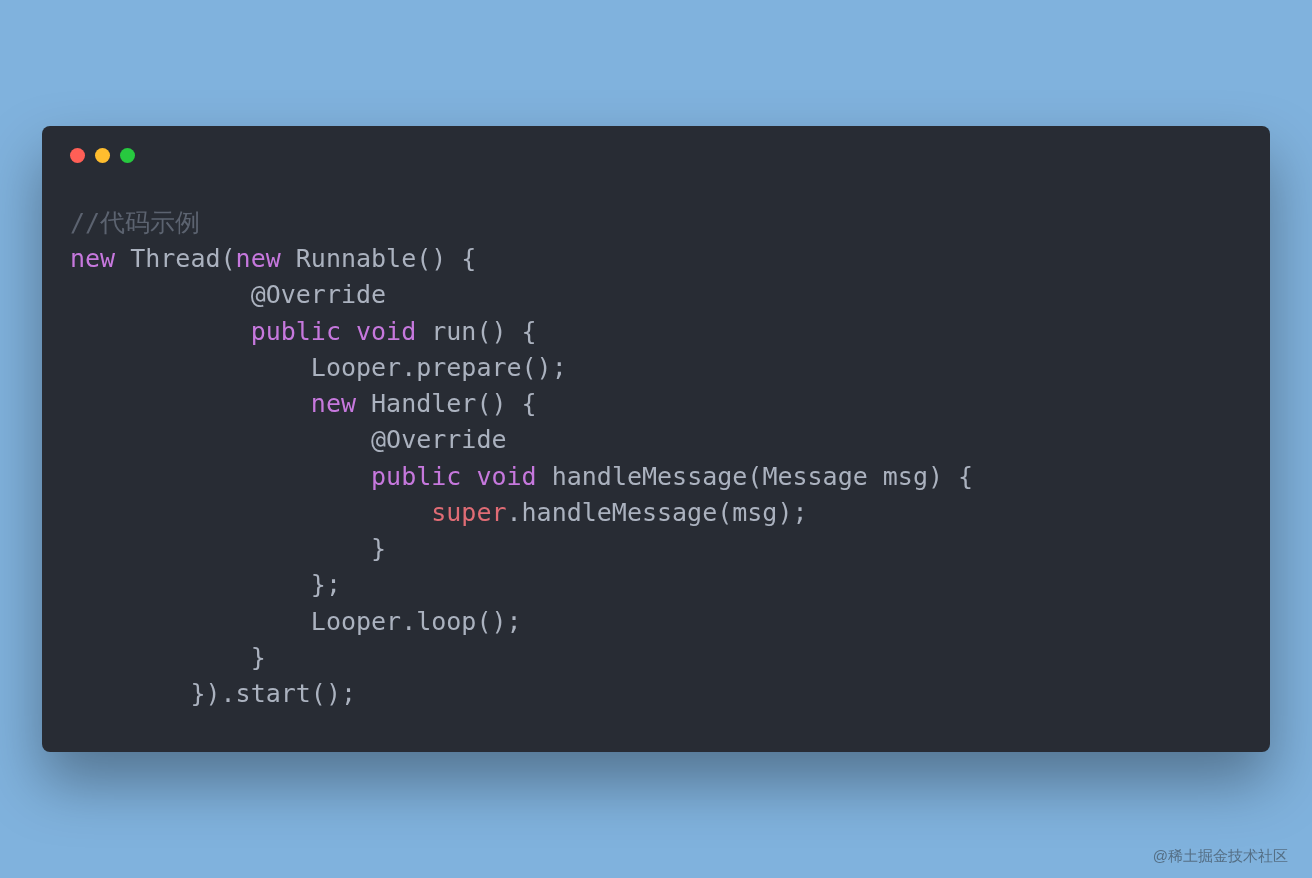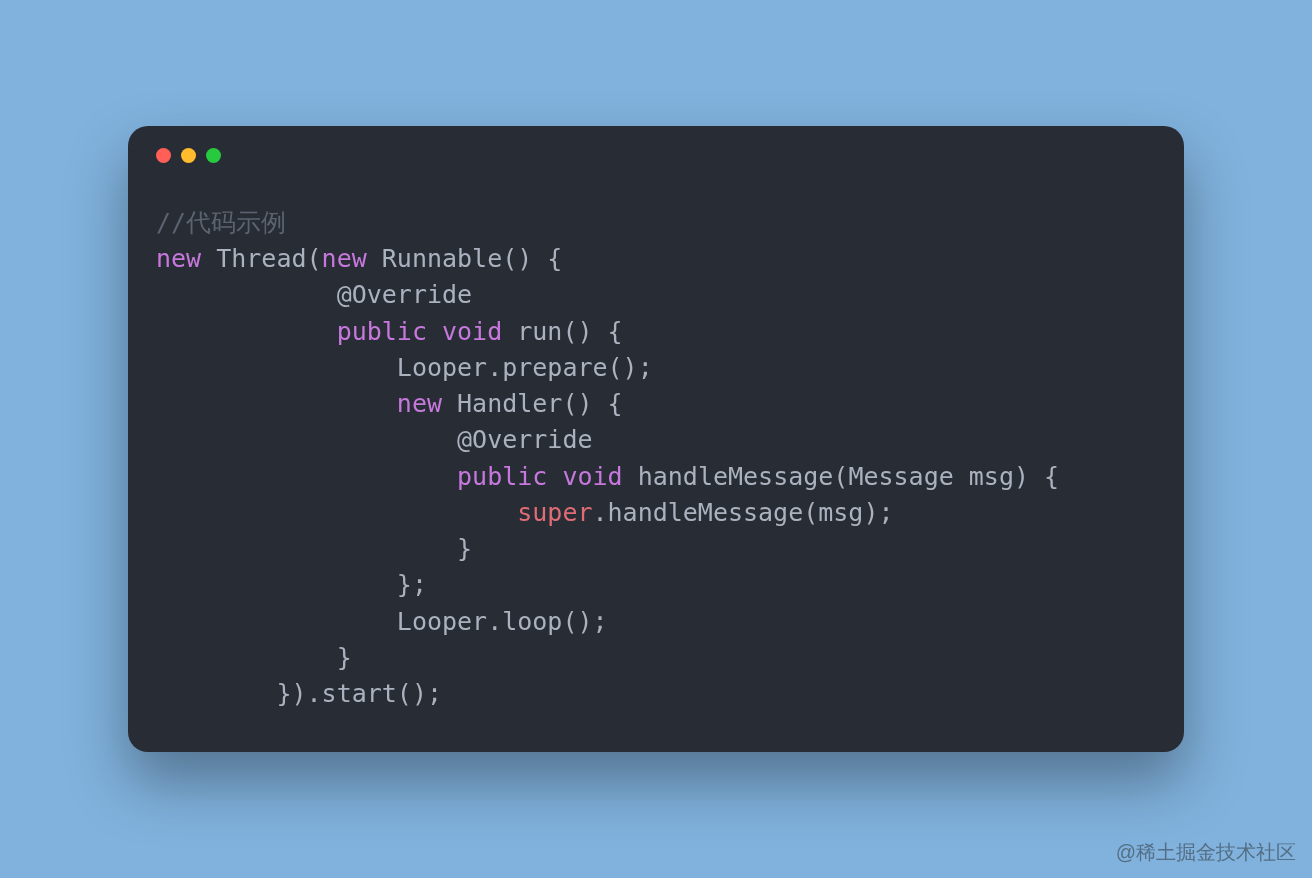--- a/index.html
+++ b/index.html
@@ -11,23 +11,23 @@
       width: 1312px;
       height: 878px;
       background: #80b2dd;
       display: flex;
       align-items: center;
       justify-content: center;
       font-family: 'Monaco', 'Menlo', 'Consolas', monospace;
       position: relative;
     }
     .window {
-      width: 1056px;
+      width: 1228px;
       background: #282c34;
-      border-radius: 20px;
+      border-radius: 8px;
       box-shadow: 0 30px 60px rgba(0,0,0,0.35);
       padding-bottom: 40px;
       overflow: hidden;
     }
     .titlebar {
       display: flex;
       align-items: center;
       padding: 22px 28px 12px 28px;
       gap: 10px;
     }
@@ -50,23 +50,23 @@
     .tok-comment { color: #5c6370; font-style: normal; }
     .tok-keyword { color: #c678dd; }
     .tok-annotation { color: #abb2bf; }
     .tok-ident { color: #abb2bf; }
     .tok-punct { color: #abb2bf; }
     .tok-super { color: #e06c75; }
     
     .watermark {
       position: absolute;
       bottom: 12px;
-      right: 16px;
+      right: 24px;
       color: rgba(76, 99, 117, 0.85);
-      font-size: 20px;
+      font-size: 15px;
       font-family: -apple-system, BlinkMacSystemFont, "Segoe UI", sans-serif;
     }
   </style>
 </head>
 <body>
 
 <div class="window">
   <div class="titlebar">
     <span class="dot red"></span>
     <span class="dot yellow"></span>

